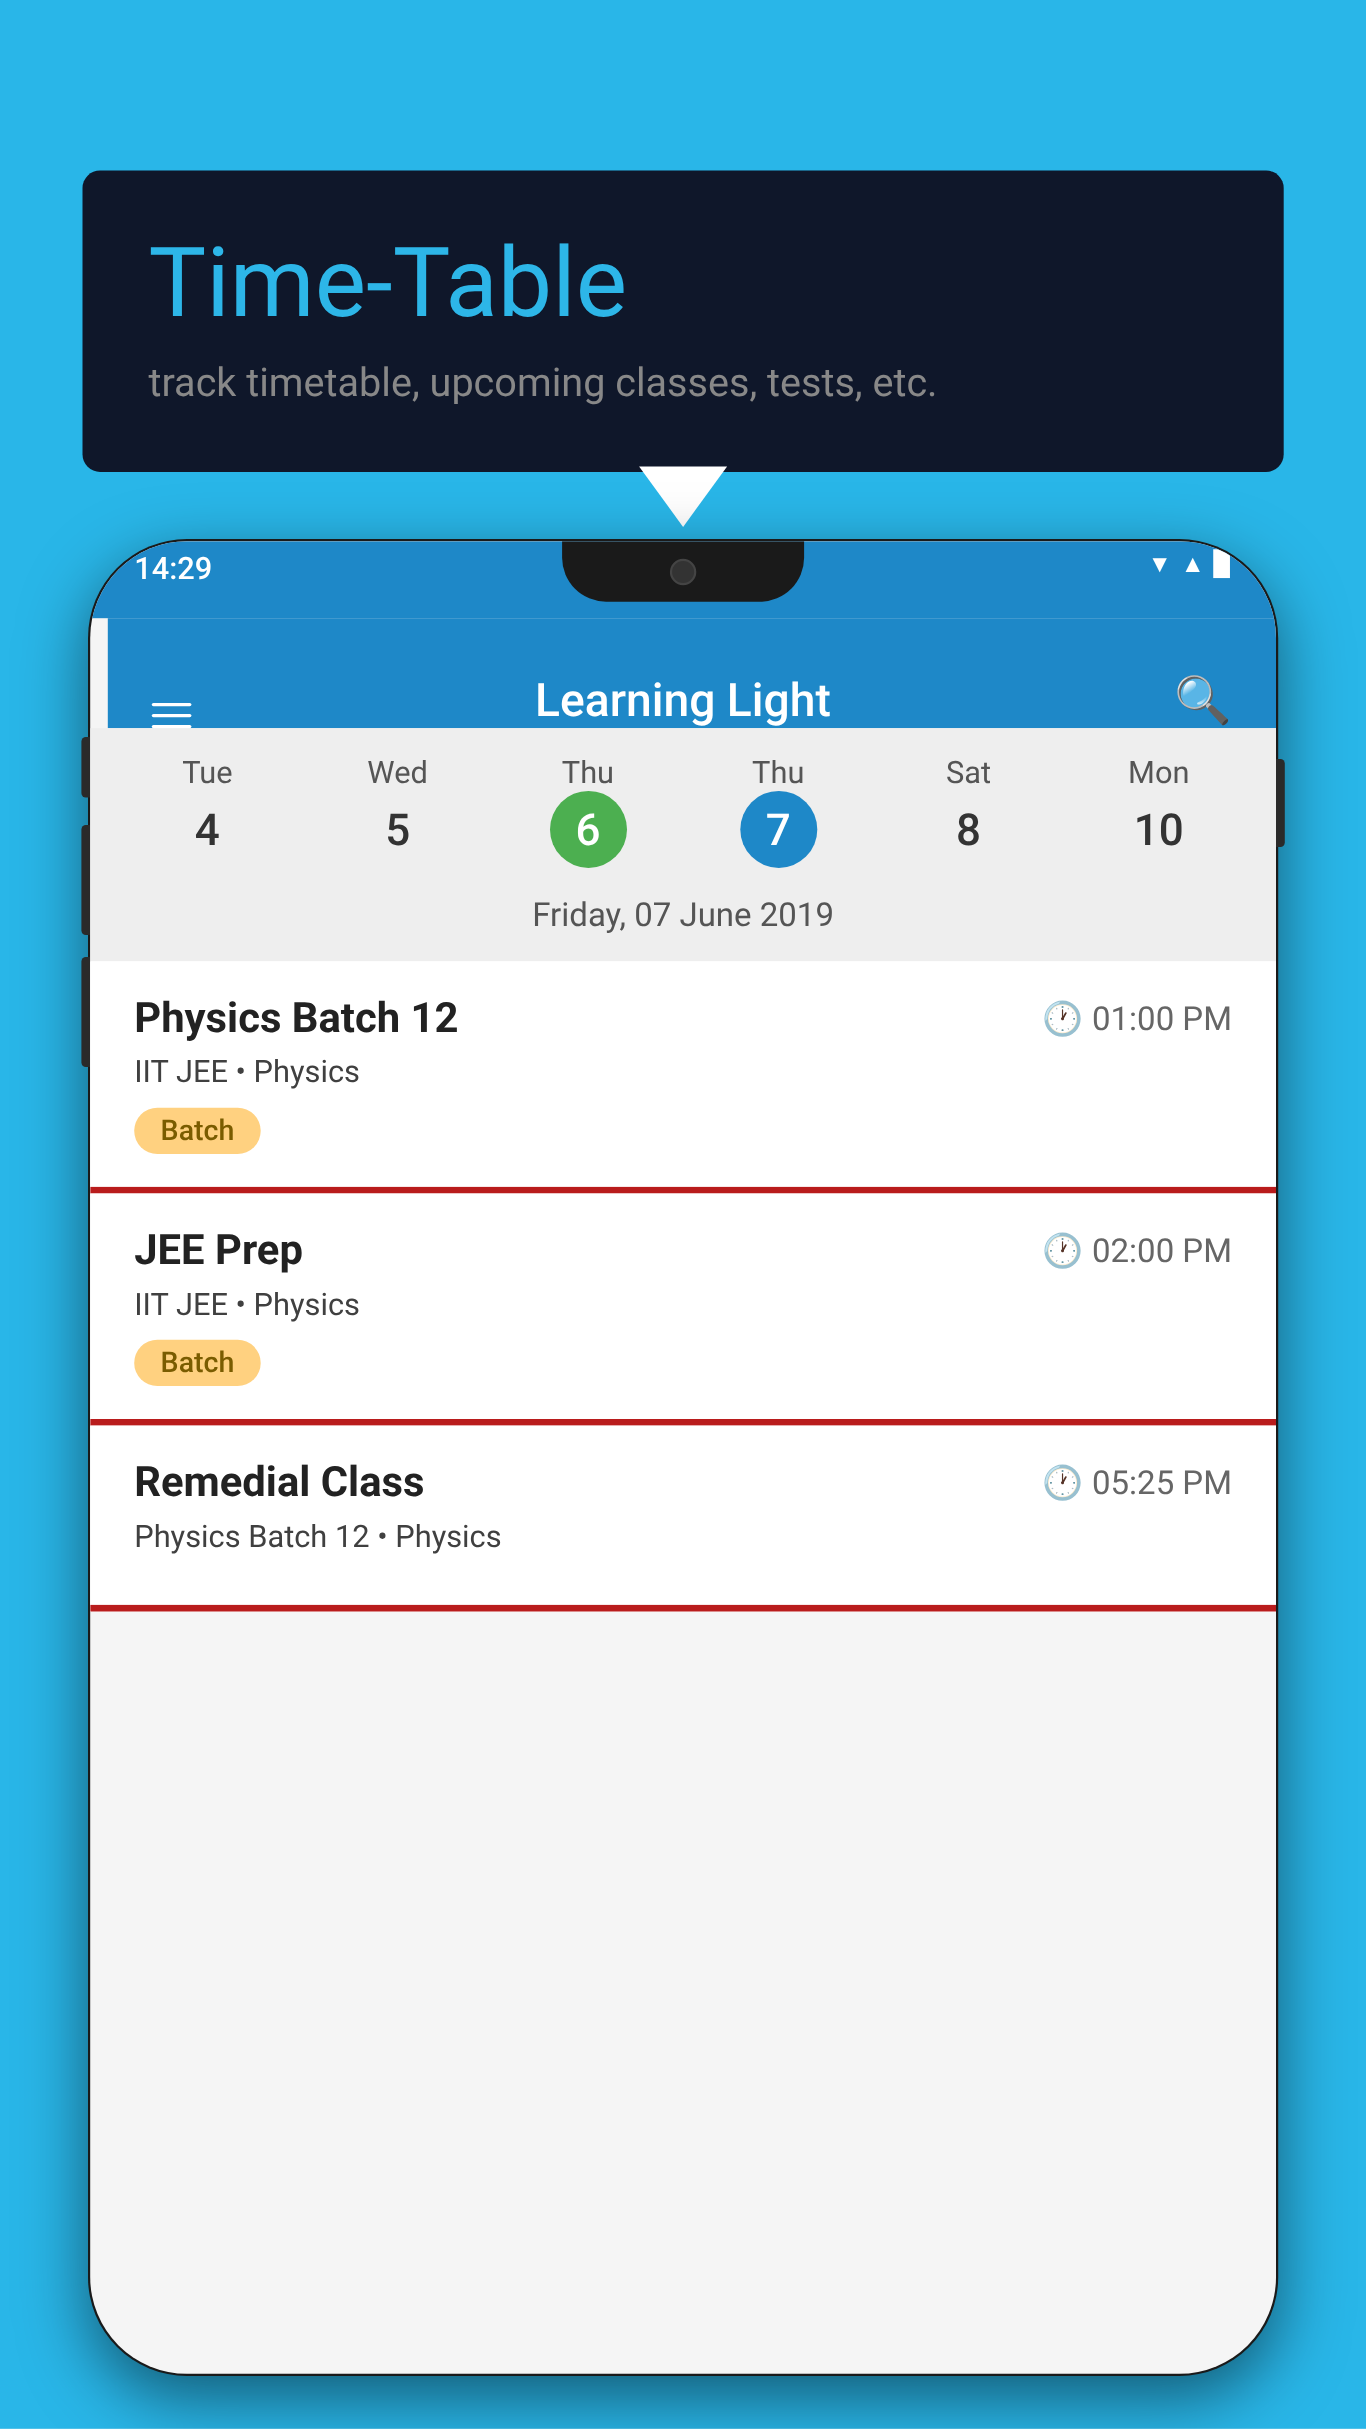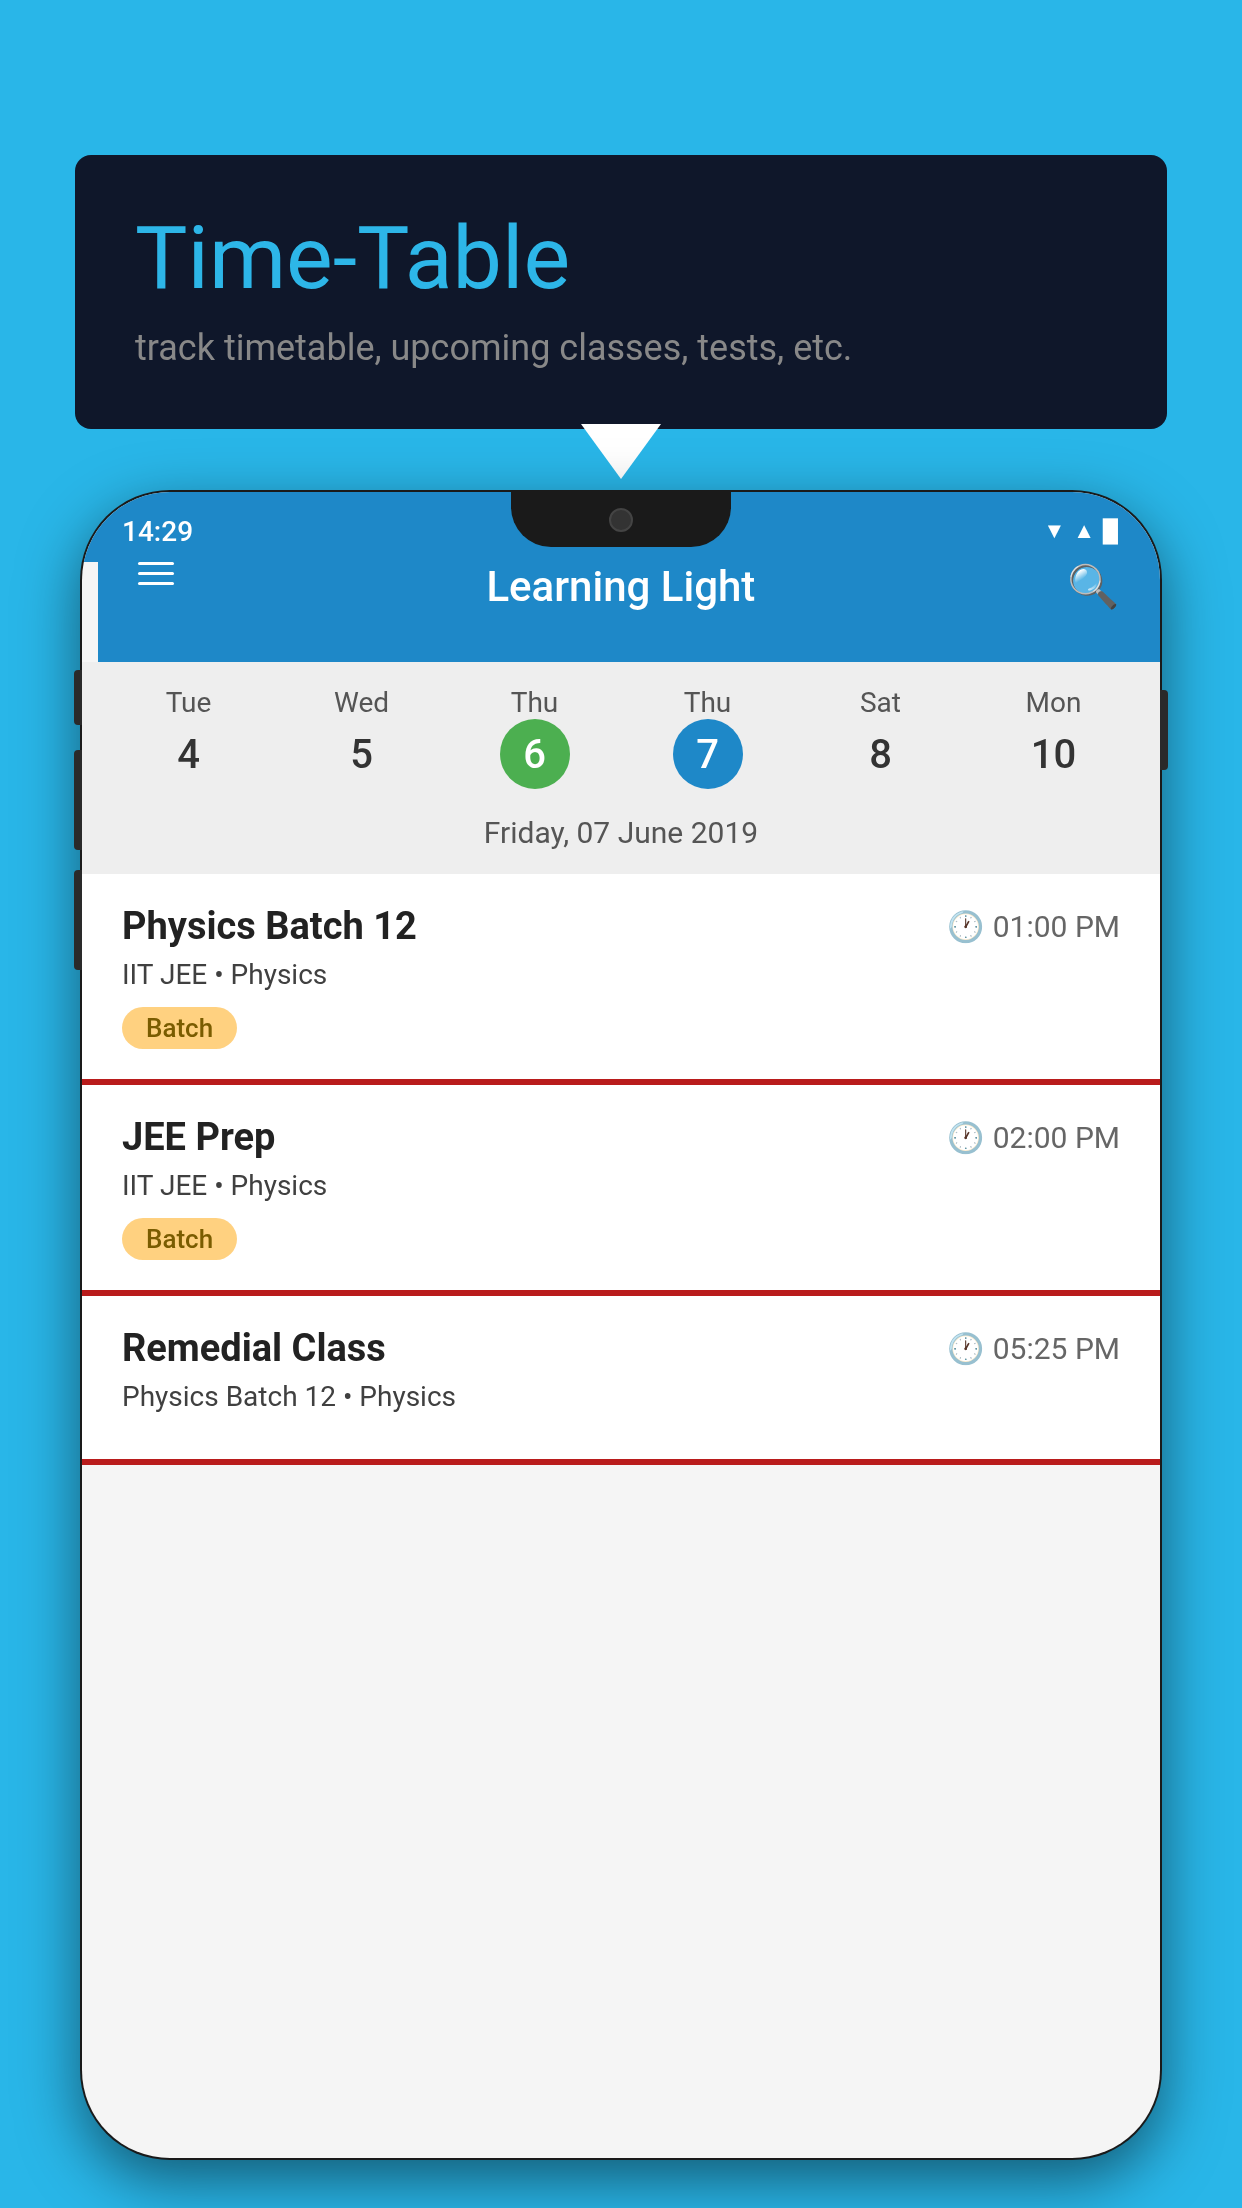--- a/index.html
+++ b/index.html
@@ -103,21 +103,21 @@
       left: 50%;
       transform: translateX(-50%);
       border: 2px solid #444;
     }
 
     
     .status-bar {
       height: 70px;
       background: #1e88c8;
       display: flex;
-      align-items: center;
+      align-items: flex-start;
       padding: 0 40px;
       justify-content: space-between;
       padding-top: 8px;
     }
 
     .status-time {
       color: white;
       font-size: 28px;
       font-weight: 500;
     }
@@ -131,21 +131,21 @@
     .status-icons span {
       color: white;
       font-size: 22px;
     }
 
     
     .app-bar {
       height: 100px;
       background: #1e88c8;
       display: flex;
-      align-items: flex-start;
+      align-items: flex-end;
       padding: 0 40px;
       justify-content: space-between;
       margin-left: 16px;
     }
 
     .menu-icon {
       display: flex;
       flex-direction: column;
       gap: 7px;
       cursor: pointer;

